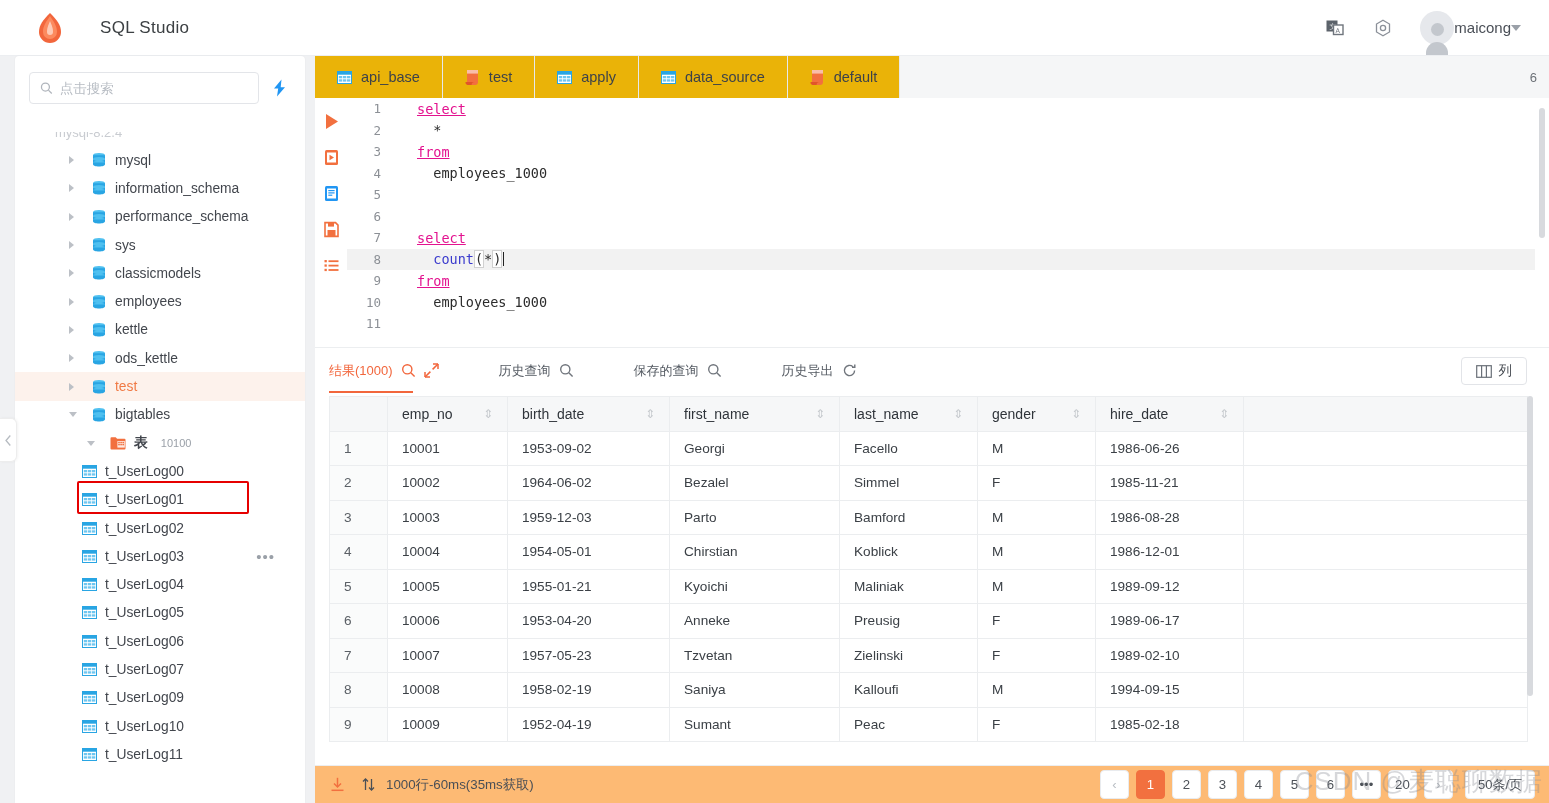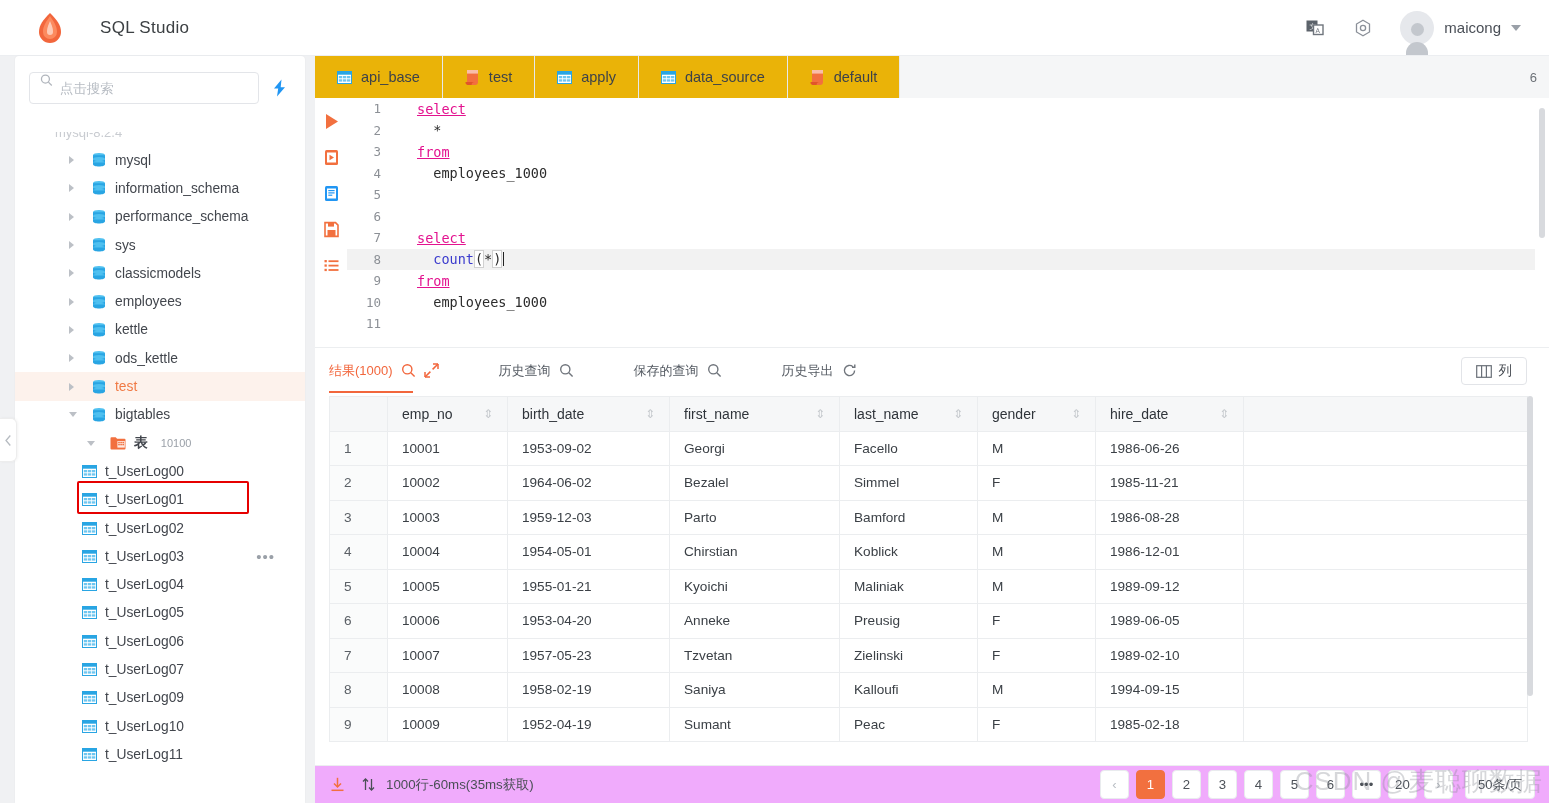--- a/index.html
+++ b/index.html
@@ -21,34 +21,34 @@
   .logo { width: 26px; height: 30px; position: relative; }
   .app-title { font-size: 17px; color: #3c4043; letter-spacing: .3px; }
   .header-right { margin-left: auto; display: flex; align-items: center; gap: 26px; padding-right: 28px; }
   .hdr-icon { width: 22px; height: 22px; color: #8b9099; display:flex; align-items:center; justify-content:center; cursor: pointer;}
   .avatar {
     width: 34px; height: 34px; border-radius: 50%; background: #e6e8ec;
     display: flex; align-items: flex-end; justify-content: center; overflow: hidden;
   }
   .avatar .head { width: 13px; height: 13px; border-radius: 50%; background: #c3c7cd; position: relative; top: -9px; }
   .avatar .body { width: 22px; height: 13px; border-radius: 11px 11px 0 0; background: #c3c7cd; position: absolute; bottom: 0; }
-  .user-block { display: flex; align-items: center; gap: 10px; cursor: pointer; }
+  .user-block { display: flex; align-items: center; cursor: pointer; }
   .user-name { font-size: 15px; color: #4a4f57; }
   .caret-d { width: 0; height: 0; border-left: 5px solid transparent; border-right: 5px solid transparent; border-top: 6px solid #9aa0a8; }
 
   
   .sidebar {
     position: absolute; top: 56px; left: 15px; width: 290px; height: 747px;
     background: #ffffff; border-radius: 4px 4px 0 0;
     box-shadow: 0 0 2px rgba(0,0,0,.06);
   }
   .search-row { display: flex; align-items: center; padding: 16px 14px 8px 14px; gap: 10px; }
   .search-box {
     flex: 1; height: 32px; border: 1px solid #e3e5e9; border-radius: 4px;
-    display: flex; padding: 0 10px; gap: 7px; background: #fff;
+    display: flex; align-items: center; padding: 0 10px; gap: 7px; background: #fff;
   }
   .search-box input {
     border: none; outline: none; font-size: 13.5px; color: #333; width: 100%;
     font-family: inherit; background: transparent;
   }
   .search-box input::placeholder { color: #b7bcc3; }
   .refresh-ico { width: 22px; height: 22px; color: #2196f3; display:flex;align-items:center;justify-content:center; cursor:pointer;}
 
   .tree { position: absolute; top: 72px; left: 0; right: 0; bottom: 0; overflow: hidden; padding-top: 4px; }
   .tree-clipped-top { height: 14px; overflow: hidden; padding-left: 40px; }
@@ -173,21 +173,21 @@
   table.grid td.rowhdr { background: #fafbfb; }
   .sorter { float: right; color: #c6cace; font-size: 12px; margin-top: 1px; }
   .grid-scroll {
     position: absolute; right: -6px; top: 0; width: 6px; height: 300px;
     background: #d8dade; border-radius: 3px;
   }
 
   
   .footer {
     position: absolute; left: 0; bottom: 0; width: 1234px; height: 38px;
-    background: #f0abfc; border-top: 1px solid #eceef0;
+    background: #fdba74; border-top: 1px solid #eceef0;
     display: flex; align-items: center; padding: 0 14px;
   }
   .f-ico { width: 17px; height: 17px; margin-right: 14px; cursor: pointer; }
   .f-stat { font-size: 13.3px; color: #4a4f56; }
   .pager { margin-left: auto; display: flex; align-items: center; gap: 7px; }
   .pg {
     min-width: 29px; height: 29px; border: 1px solid #e9ebee; border-radius: 4px;
     background: #fff; display: flex; align-items: center; justify-content: center;
     font-size: 13.2px; color: #4d5259; cursor: pointer; padding: 0 6px;
   }
@@ -859,21 +859,21 @@
               <td>1989-09-12</td>
               <td></td>
             </tr>
             <tr>
               <td class="rowhdr">6</td>
               <td>10006</td>
               <td>1953-04-20</td>
               <td>Anneke</td>
               <td>Preusig</td>
               <td>F</td>
-              <td>1989-06-05</td>
+              <td>1989-06-17</td>
               <td></td>
             </tr>
             <tr>
               <td class="rowhdr">7</td>
               <td>10007</td>
               <td>1957-05-23</td>
               <td>Tzvetan</td>
               <td>Zielinski</td>
               <td>F</td>
               <td>1989-02-10</td>

